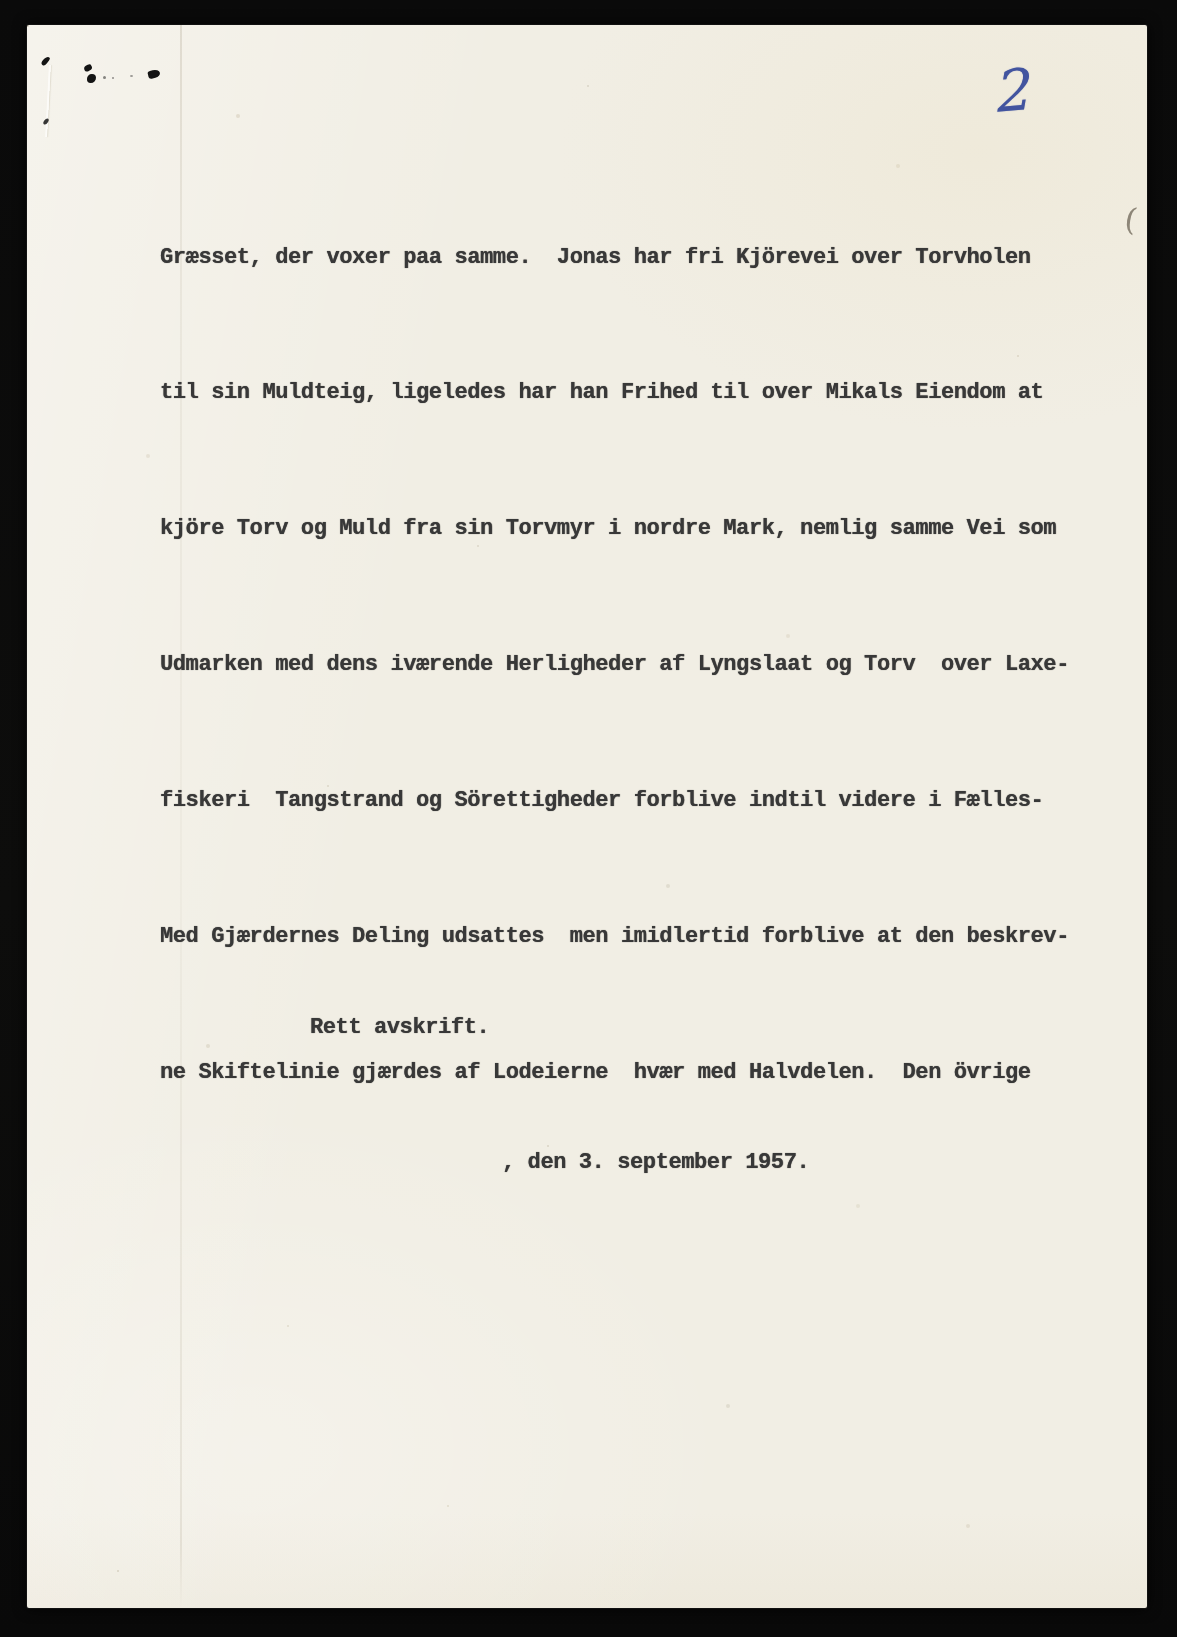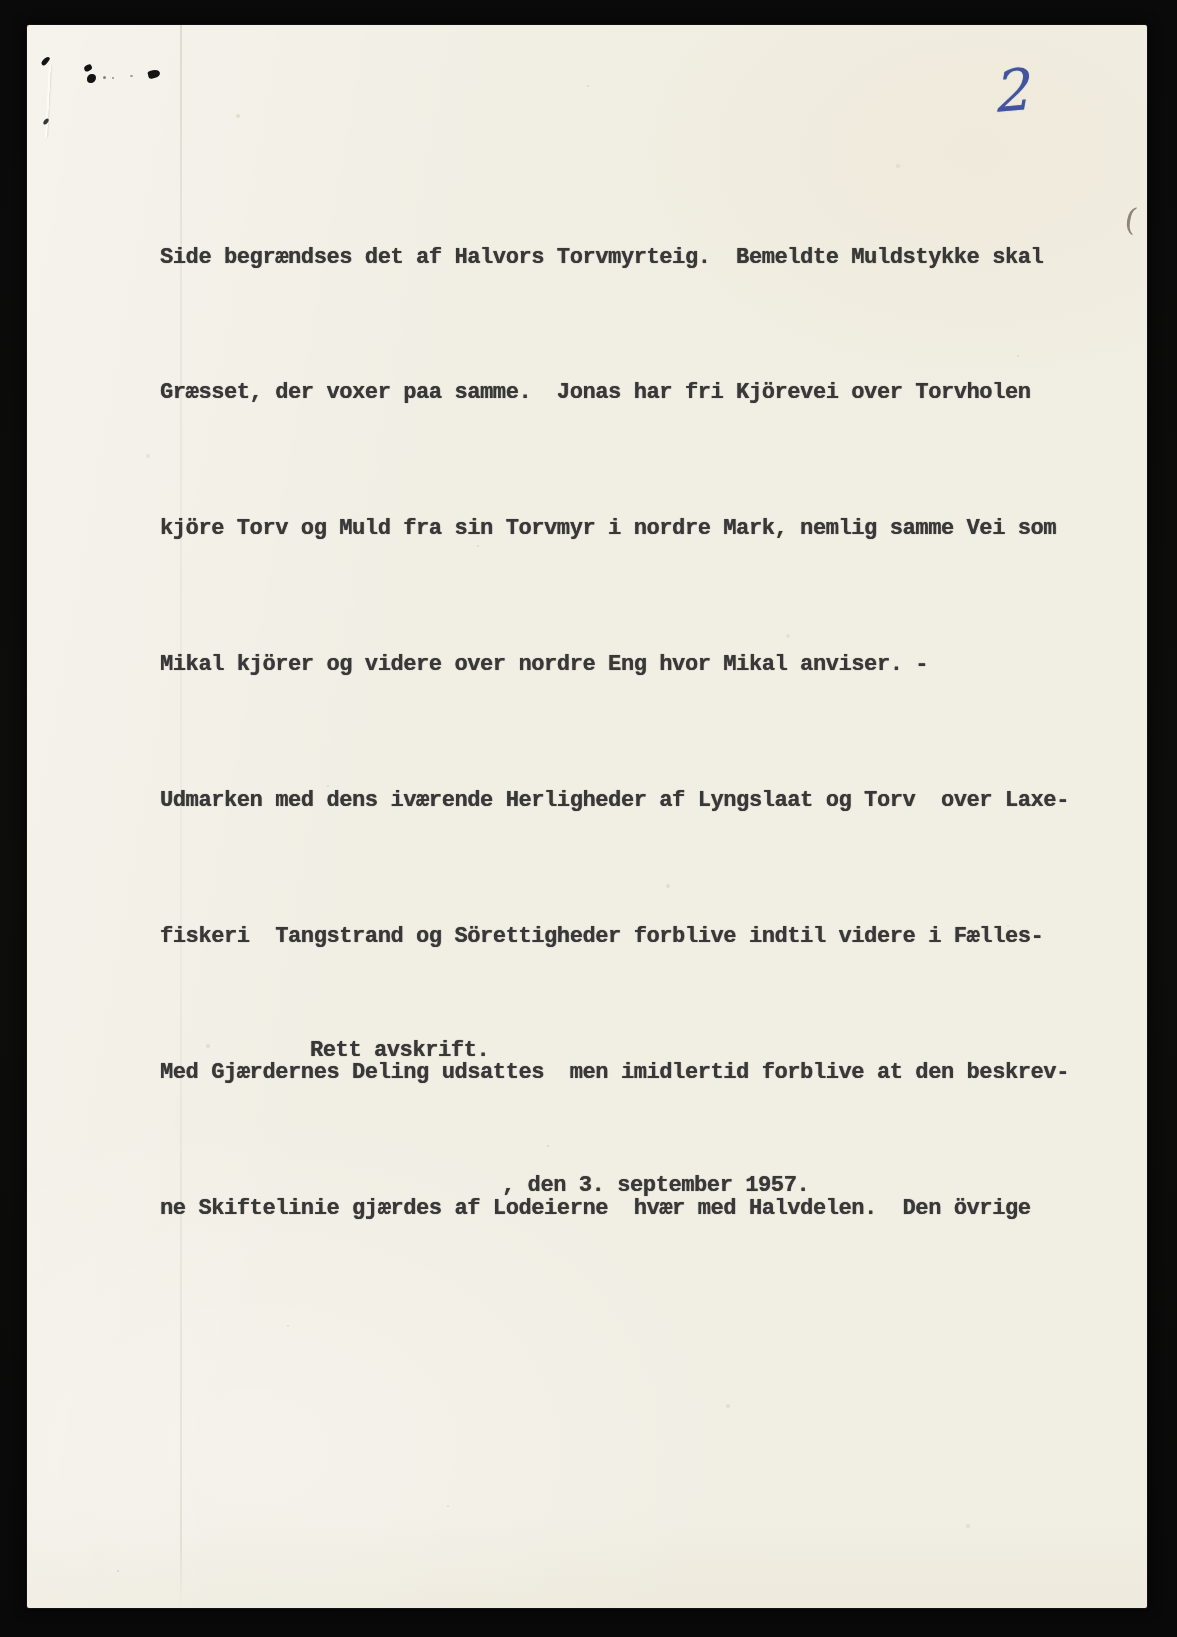--- a/index.html
+++ b/index.html
@@ -26,21 +26,21 @@
     color:#383838;
     font-weight:700;
     font-size:22px;
     line-height:45.3px;
     letter-spacing:-0.4px;
     white-space:pre;
     text-shadow:0 0 1px rgba(50,48,46,.75), 0.4px 0.4px 0 rgba(60,58,55,.35);
   }
   .typed-block{position:absolute;left:133px;top:119px;}
   .line{height:45.3px;}
-  .closing-block{position:absolute;left:283px;top:912px;}
+  .closing-block{position:absolute;left:283px;top:889px;}
   .closing-block .date-indent{padding-left:192px;}
   .pen-number{
     position:absolute;left:970px;top:32px;
     font-family:"DejaVu Serif",serif;
     font-style:italic;
     font-size:57px;
     color:#42549f;
     transform:rotate(-5deg) skewX(-4deg);
     text-shadow:0 0 1px rgba(66,84,159,.5);
   }
@@ -111,24 +111,23 @@
     <div class="speck d1"></div>
     <div class="speck d2"></div>
     <div class="speck d3"></div>
     <div class="speck s4"></div>
 
     <div class="pen-number">2</div>
 
     <div class="margin-mark">(</div>
 
     <div class="typed-block typed">
-      <div class="line">Side begrændses det af Halvors Torvmyrteig.  Bemeldte Muldstykke skal</div>
       <div class="line">Græsset, der voxer paa samme.  Jonas har fri Kjörevei over Torvholen</div>
+      <div class="line">til sin Muldteig, ligeledes har han Frihed til over Mikals Eiendom at</div>
       <div class="line">kjöre Torv og Muld fra sin Torvmyr i nordre Mark, nemlig samme Vei som</div>
-      <div class="line">Mikal kjörer og videre over nordre Eng hvor Mikal anviser. -</div>
       <div class="line">Udmarken med dens iværende Herligheder af Lyngslaat og Torv  over Laxe-</div>
       <div class="line">fiskeri  Tangstrand og Sörettigheder forblive indtil videre i Fælles-</div>
       <div class="line">Med Gjærdernes Deling udsattes  men imidlertid forblive at den beskrev-</div>
       <div class="line">ne Skiftelinie gjærdes af Lodeierne  hvær med Halvdelen.  Den övrige</div>
       
       
       
       
       
     </div>

